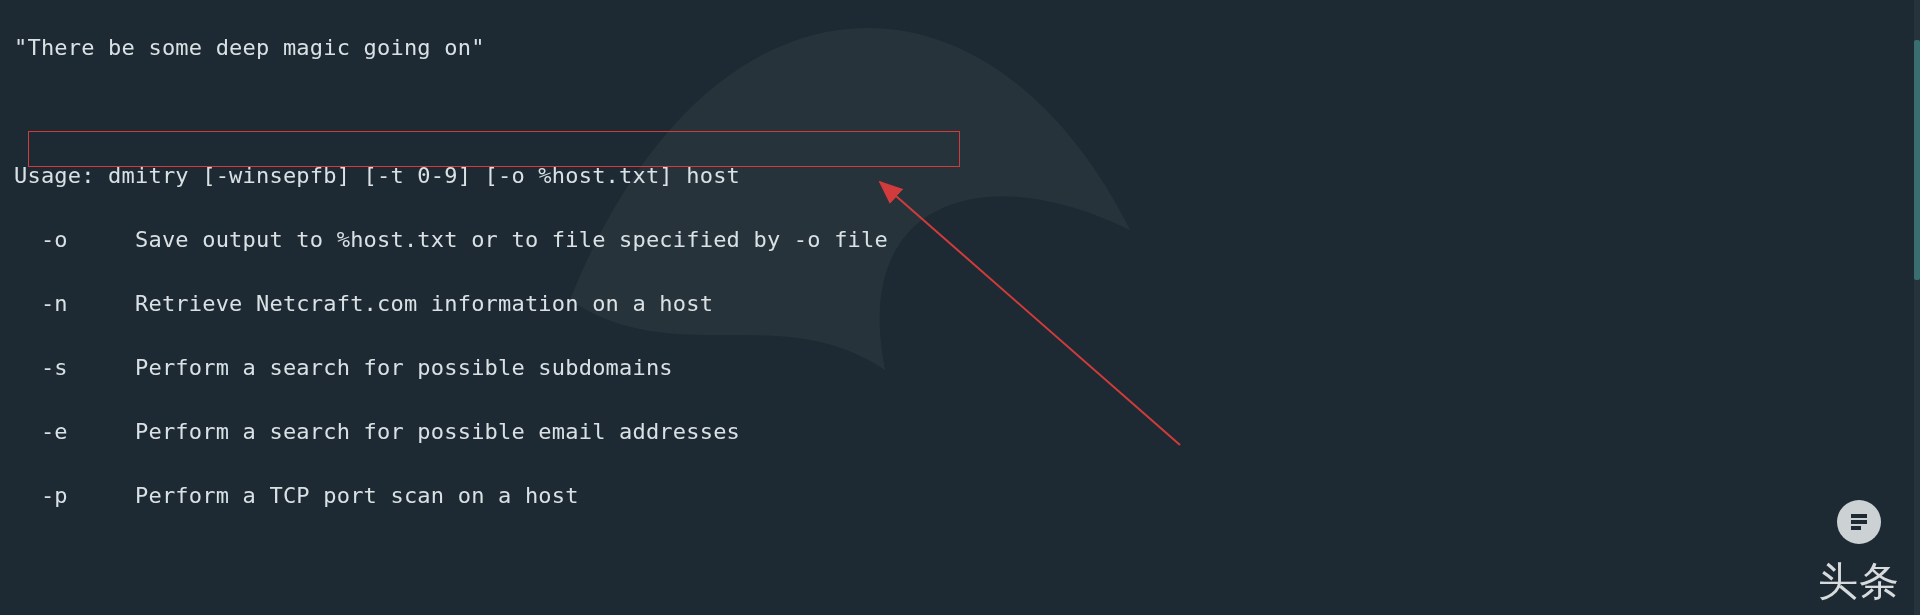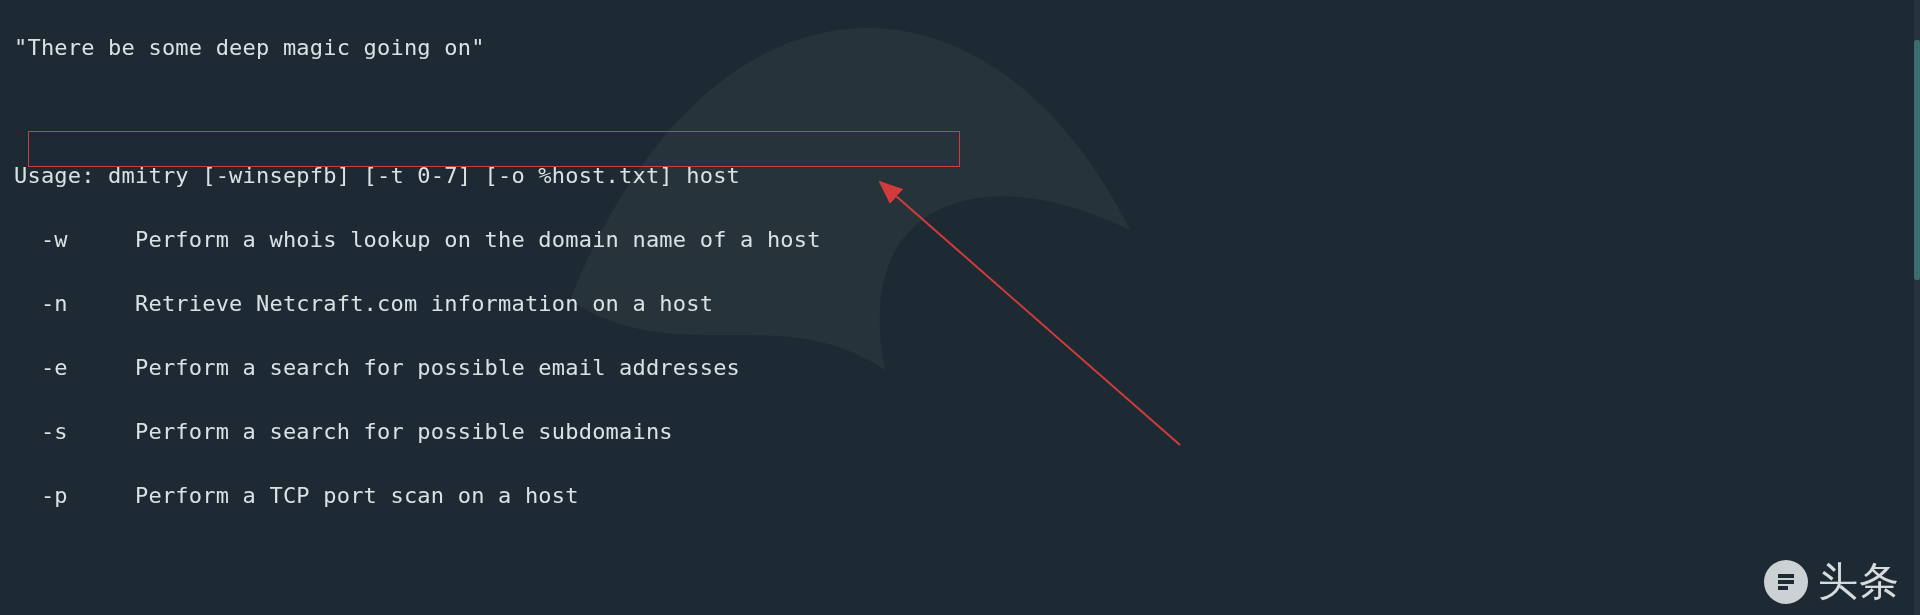--- a/index.html
+++ b/index.html
@@ -39,20 +39,21 @@
     right: 20px;
     bottom: 6px;
     color: rgba(235,238,240,0.9);
     font-family: "PingFang SC","Microsoft YaHei",Arial,sans-serif;
     font-size: 40px;
     font-weight: 500;
     letter-spacing: 1px;
     display: flex;
     align-items: center;
     gap: 10px;
+    flex-direction: column;
   }
   .wm-icon {
     width: 44px;
     height: 44px;
     border-radius: 50%;
     background: rgba(235,238,240,0.85);
     display: inline-flex;
     align-items: center;
     justify-content: center;
     color: #1e2a33;
@@ -101,25 +102,25 @@
 
 <div class="bg-dragon">
   <svg viewBox="0 0 100 100">
       <path d="M10 60 C 30 10, 70 10, 90 50 C 70 40, 50 45, 55 70 C 40 60, 25 70, 10 60 Z" fill="#ffffff"></path>
     </svg>
 </div>
 
 <div class="term">
 <span class="line">"There be some deep magic going on"</span>
 <span class="line"></span>
-<span class="line">Usage: dmitry [-winsepfb] [-t 0-7] [-o %host.txt] host</span>
-<span class="line">  -w     Perform a whois lookup on the domain name of a host</span>
+<span class="line">Usage: dmitry [-winsepfb] [-t 0-9] [-o %host.txt] host</span>
+<span class="line">  -o     Save output to %host.txt or to file specified by -o file</span>
 <span class="line">  -n     Retrieve Netcraft.com information on a host</span>
+<span class="line">  -s     Perform a search for possible subdomains</span>
 <span class="line">  -e     Perform a search for possible email addresses</span>
-<span class="line">  -s     Perform a search for possible subdomains</span>
 <span class="line">  -p     Perform a TCP port scan on a host</span>
 
 
 
 
 
 
 </div>
 
 <div class="hl-box"></div>

